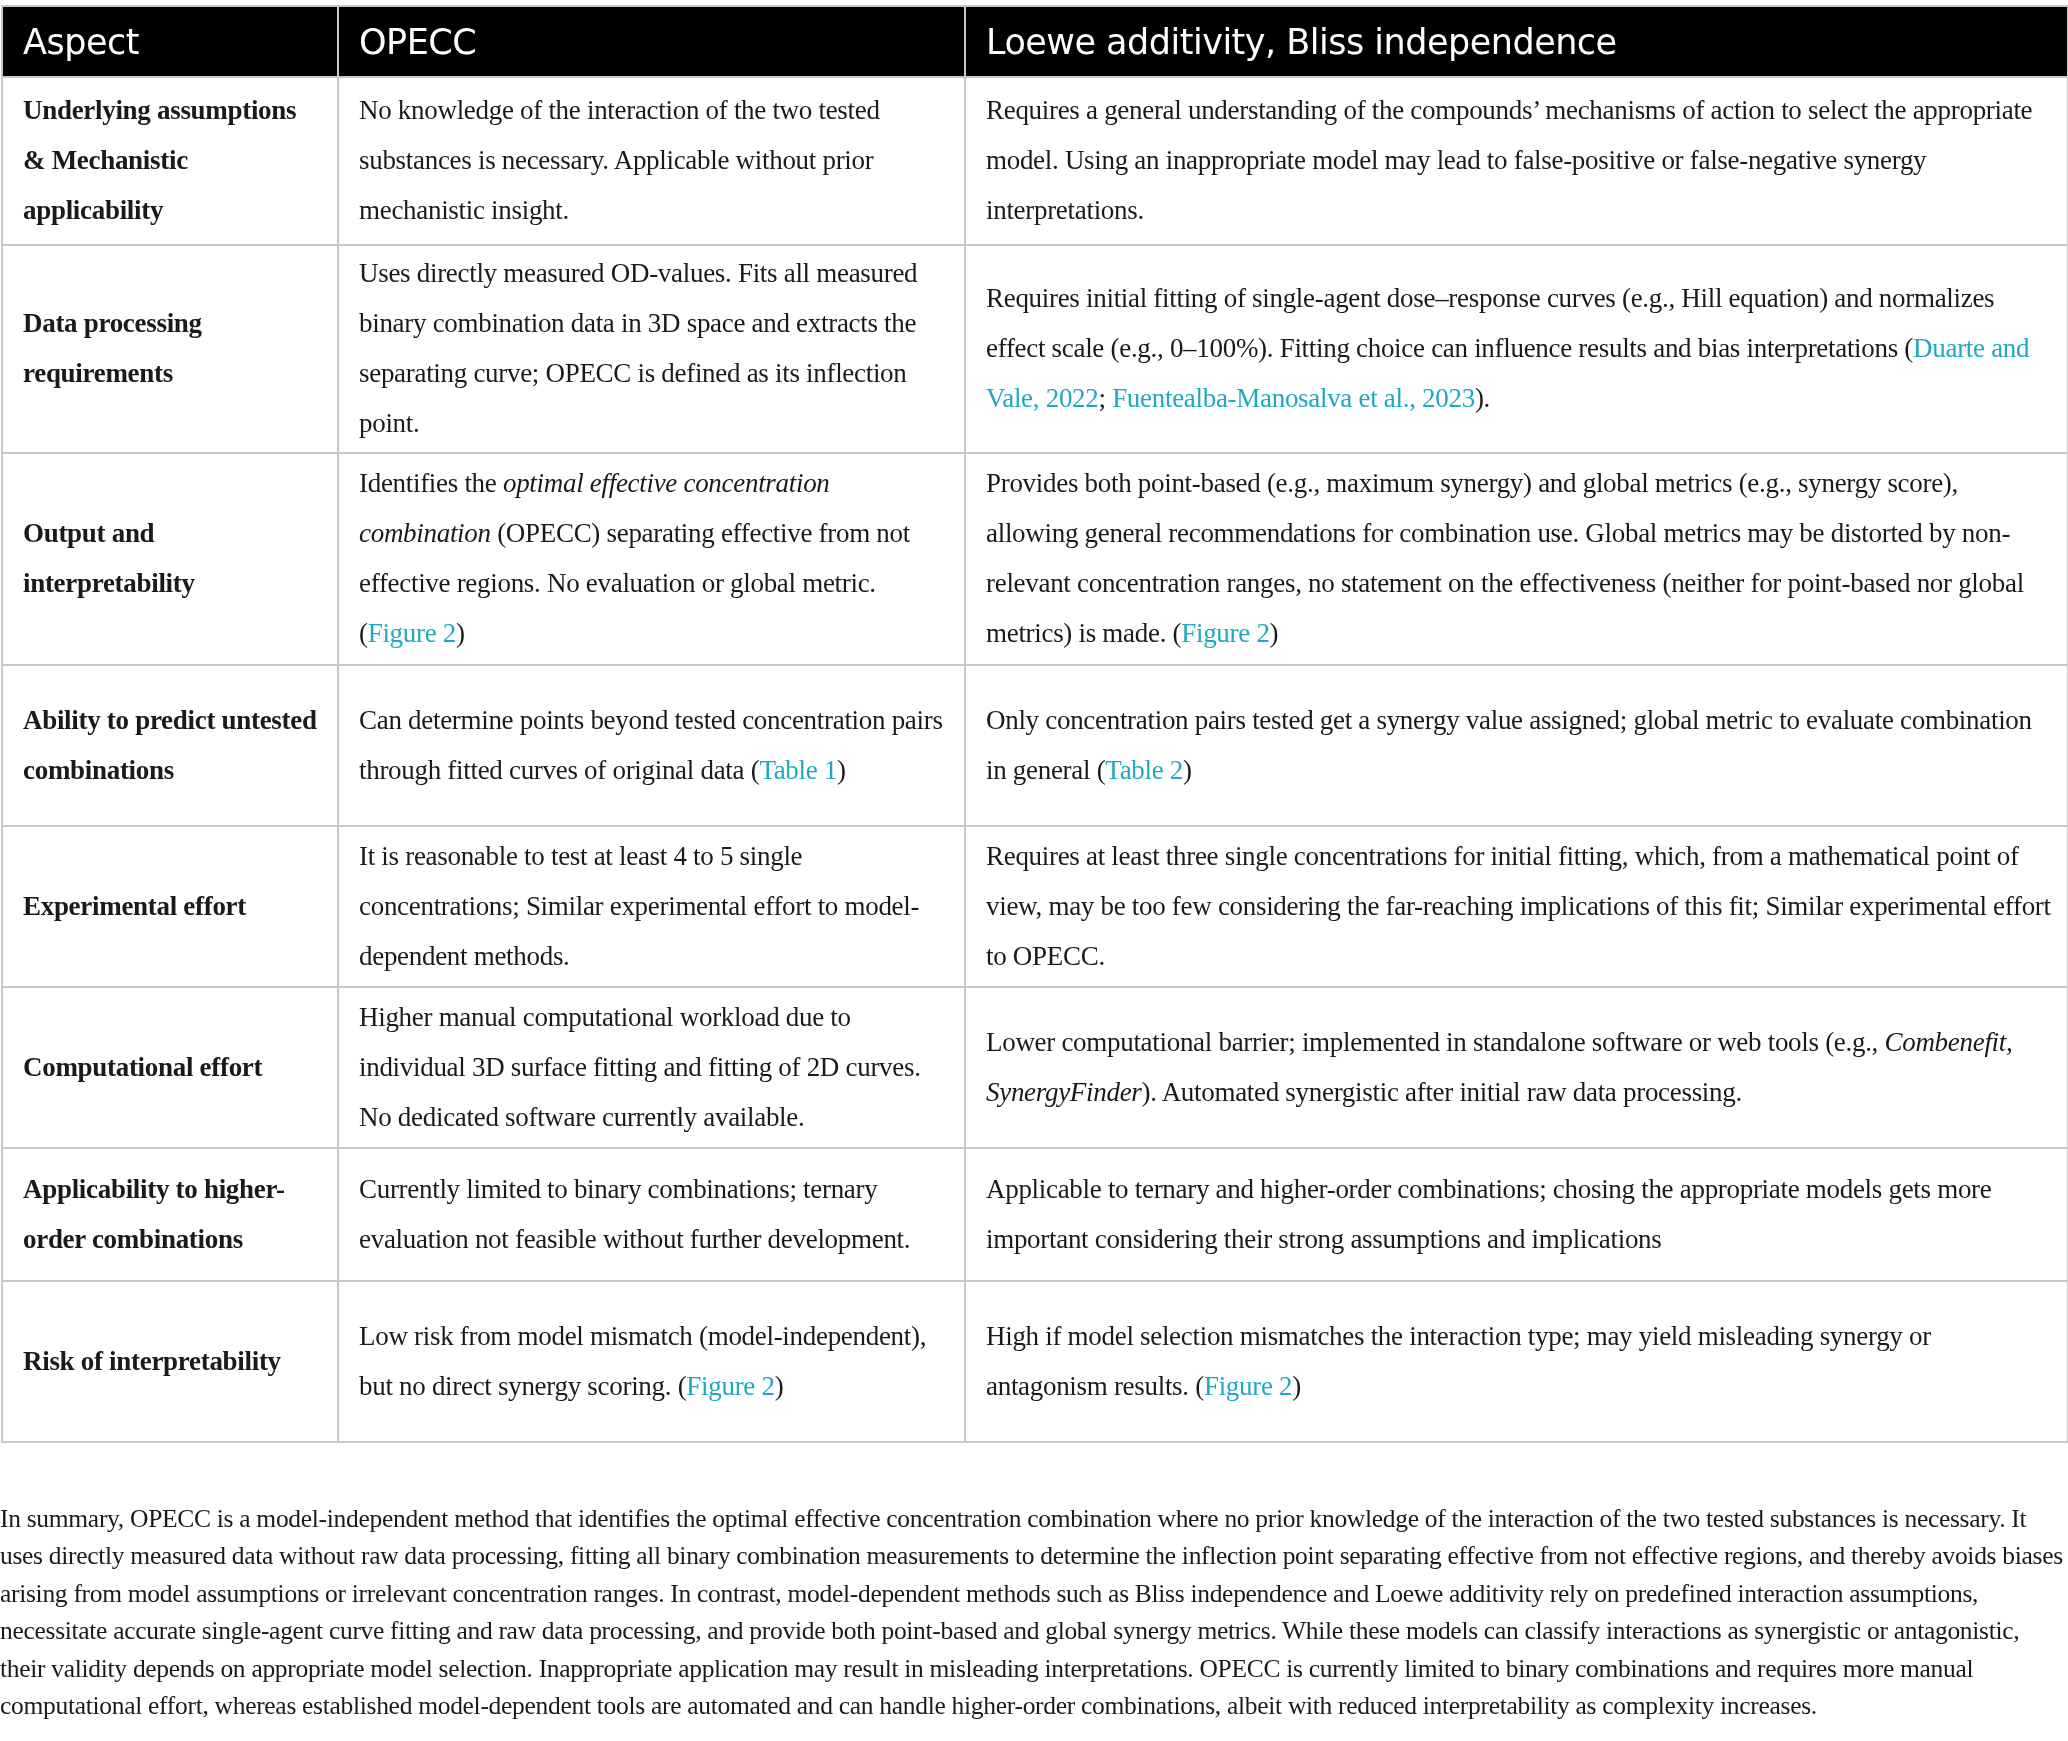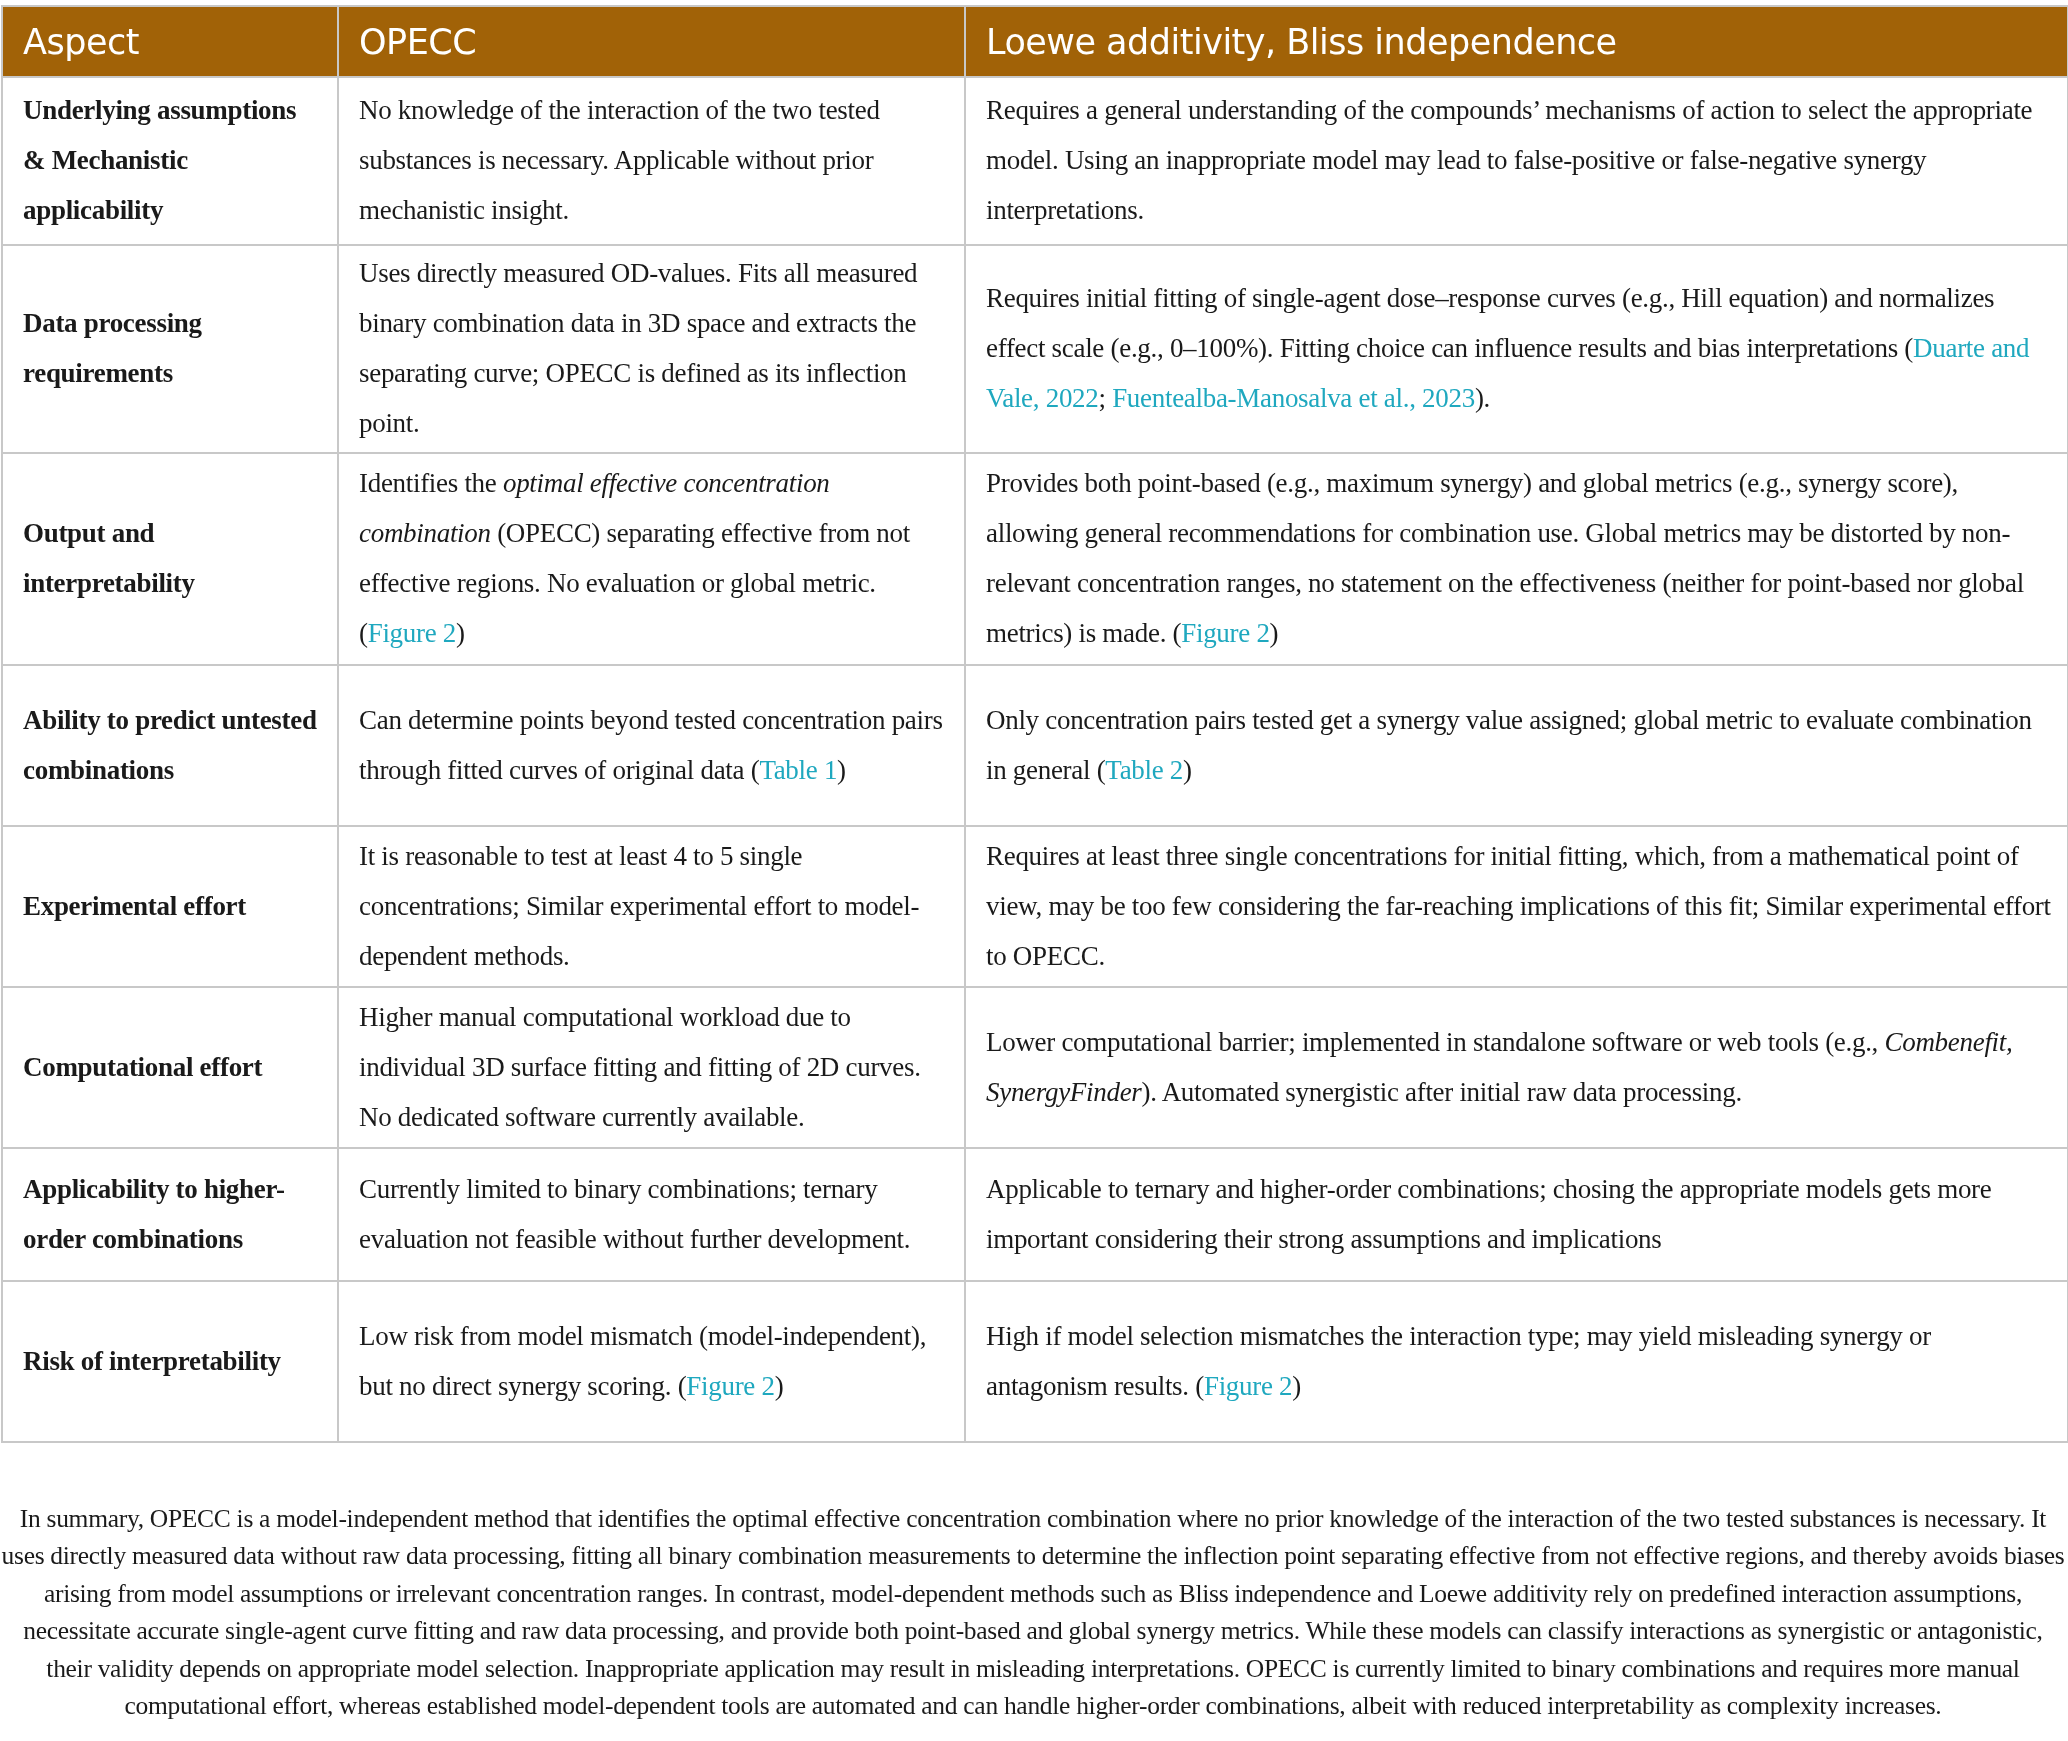--- a/index.html
+++ b/index.html
@@ -23,21 +23,21 @@
     }
     table {
       border-collapse: collapse;
       width: 2066px;
       table-layout: fixed;
     }
     col.c1 { width: 336px; }
     col.c2 { width: 627px; }
     col.c3 { width: 1103px; }
     thead th {
-      background: #a16207;
+      background: #000000;
       color: #ffffff;
       font-family: "DejaVu Sans", "Liberation Sans", sans-serif;
       font-weight: normal;
       font-size: 35px;
       text-align: left;
       padding: 0 20px;
       height: 69px;
       border: 2px solid #c8c8c8;
       letter-spacing: -0.5px;
     }
@@ -56,21 +56,20 @@
     em { font-style: italic; }
     .summary {
       position: absolute;
       left: 0px;
       top: 1474px;
       width: 2066px;
       font-size: 25.5px;
       line-height: 37.5px;
       letter-spacing: -0.3px;
       color: #1a1a1a;
-      text-align: center;
     }
   </style>
 </head>
 <body>
 
 <div class="table-wrap">
   <table>
     <colgroup>
       <col class="c1">
         <col class="c2">

